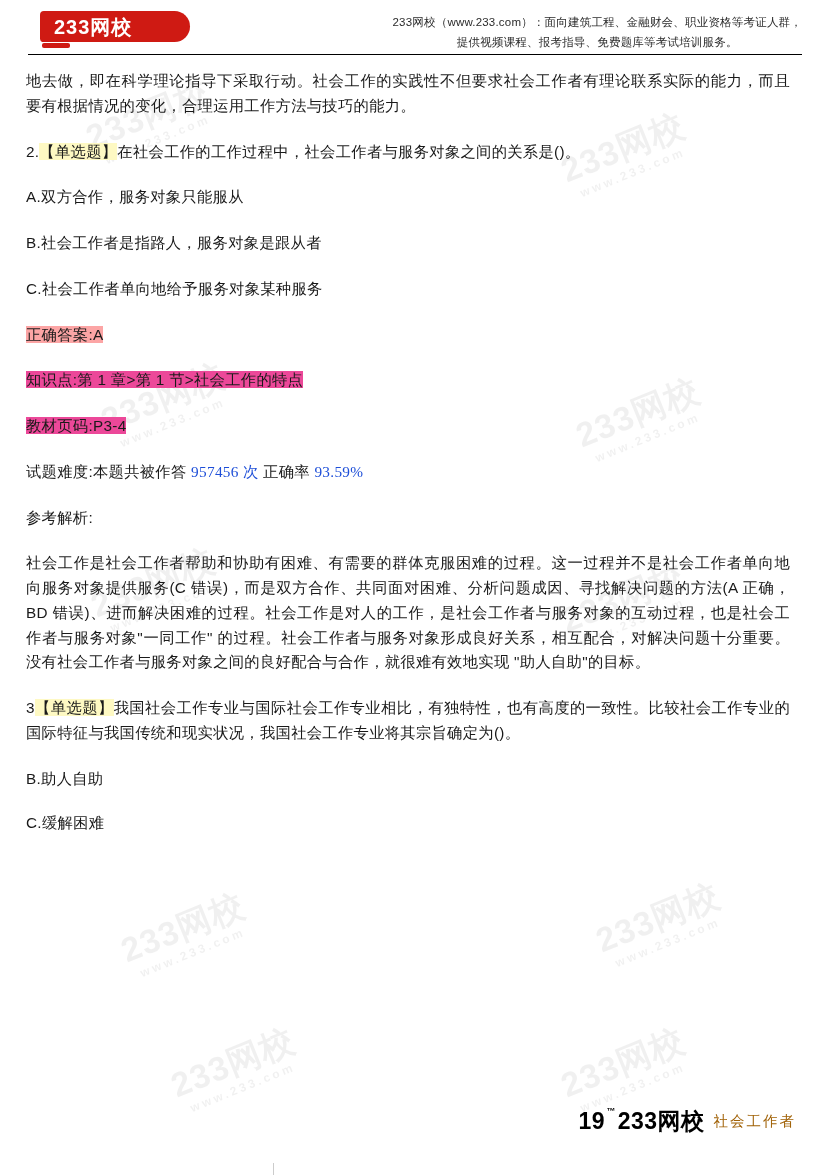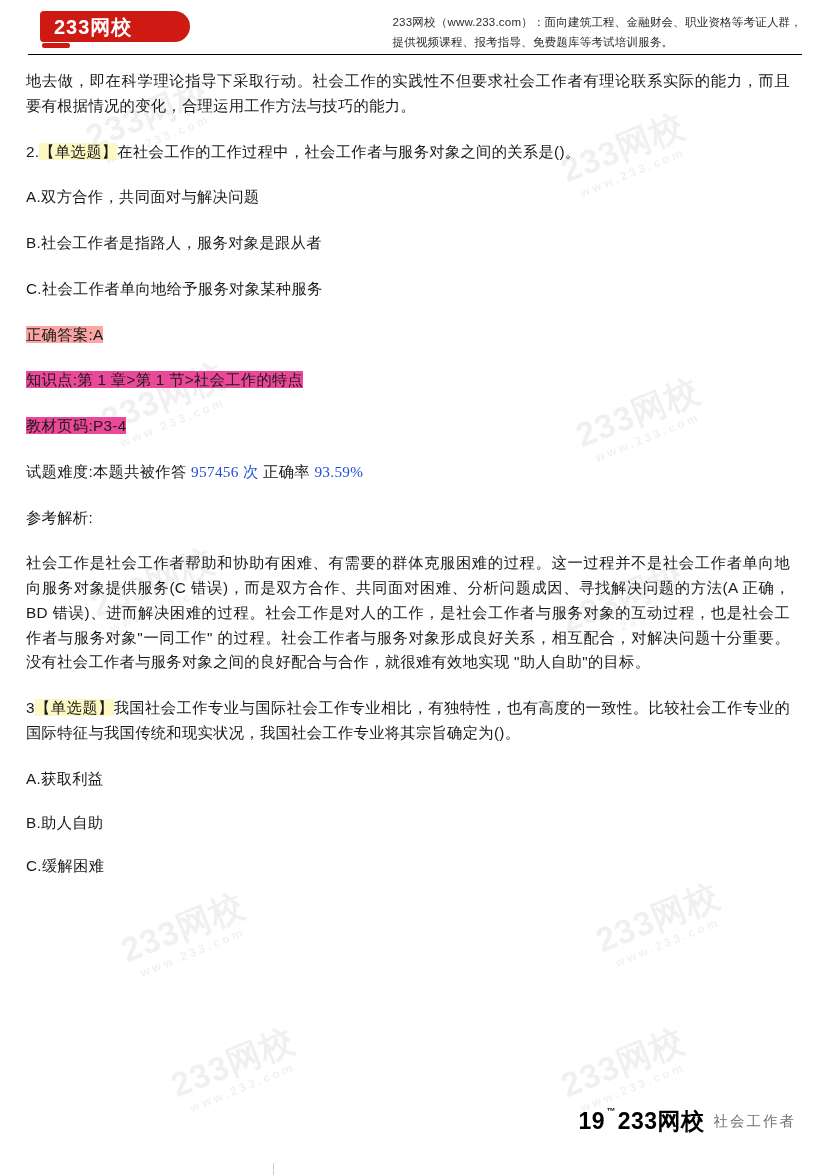--- a/index.html
+++ b/index.html
@@ -61,21 +61,21 @@
   .logo-underline {
     position: absolute;
     left: 2px;
     top: 32px;
     width: 28px;
     height: 5px;
     background: #cf1a13;
     border-radius: 2px;
   }
   .header-lines {
-    text-align: left;
+    text-align: center;
     font-size: 11.5px;
     line-height: 1.75;
     color: #2b2b2b;
     padding-top: 6px;
     letter-spacing: 0.2px;
   }
   .hr {
     border: none;
     border-top: 1px solid #000;
     margin: 2px 28px 0 28px;
@@ -157,21 +157,21 @@
     align-items: baseline;
   }
   .footer-badge .tm {
     font-size: 9px;
     margin-left: 1px;
     margin-right: 2px;
     align-self: flex-start;
   }
   .footer-sub {
     font-size: 14.5px;
-    color: #737373;
+    color: #a16207;
     letter-spacing: 2px;
   }
   .page-nub {
     position: absolute;
     left: 273px;
     bottom: 0;
     width: 18px;
     height: 12px;
     border-left: 1px solid #cccccc;
     z-index: 2;
@@ -235,39 +235,38 @@
     </div>
   </div>
   <hr class="hr">
 
   <div class="content">
 
     <p>地去做，即在科学理论指导下采取行动。社会工作的实践性不但要求社会工作者有理论联系实际的能力，而且要有根据情况的变化，合理运用工作方法与技巧的能力。</p>
 
     <p><span class="q-num">2.</span><span class="hl-yellow">【单选题】</span><span>在社会工作的工作过程中，社会工作者与服务对象之间的关系是()。</span></p>
 
-    <p>A.双方合作，共同面对与解决问题</p>
+    <p>A.双方合作，服务对象只能服从</p>
     <p>B.社会工作者是指路人，服务对象是跟从者</p>
     <p>C.社会工作者单向地给予服务对象某种服务</p>
 
     <p><span class="hl-blue">正确答案:A</span></p>
 
     <p><span class="hl-peach">知识点:第 1 章&gt;第 1 节&gt;社会工作的特点</span></p>
 
     <p><span class="hl-peach">教材页码:P3-4</span></p>
 
     <p><span>试题难度:本题共被作答 </span><span class="red">957456 次</span><span> 正确率 </span><span class="red">93.59%</span></p>
 
     <p>参考解析:</p>
 
     <p>社会工作是社会工作者帮助和协助有困难、有需要的群体克服困难的过程。这一过程并不是社会工作者单向地向服务对象提供服务(C 错误)，而是双方合作、共同面对困难、分析问题成因、寻找解决问题的方法(A 正确，BD 错误)、进而解决困难的过程。社会工作是对人的工作，是社会工作者与服务对象的互动过程，也是社会工作者与服务对象"一同工作" 的过程。社会工作者与服务对象形成良好关系，相互配合，对解决问题十分重要。没有社会工作者与服务对象之间的良好配合与合作，就很难有效地实现 "助人自助"的目标。</p>
 
     <p><span class="q-num">3</span><span class="hl-yellow">【单选题】</span><span>我国社会工作专业与国际社会工作专业相比，有独特性，也有高度的一致性。比较社会工作专业的国际特征与我国传统和现实状况，我国社会工作专业将其宗旨确定为()。</span></p>
 
-    <p class="tight">A.获取利益</p>
     <p class="tight">B.助人自助</p>
     <p class="tight">C.缓解困难</p>
 
   </div>
 
   <div class="footer">
     <div class="footer-badge">
       <span>19</span>
         <span class="tm">™</span>
         <span>233网校</span>

